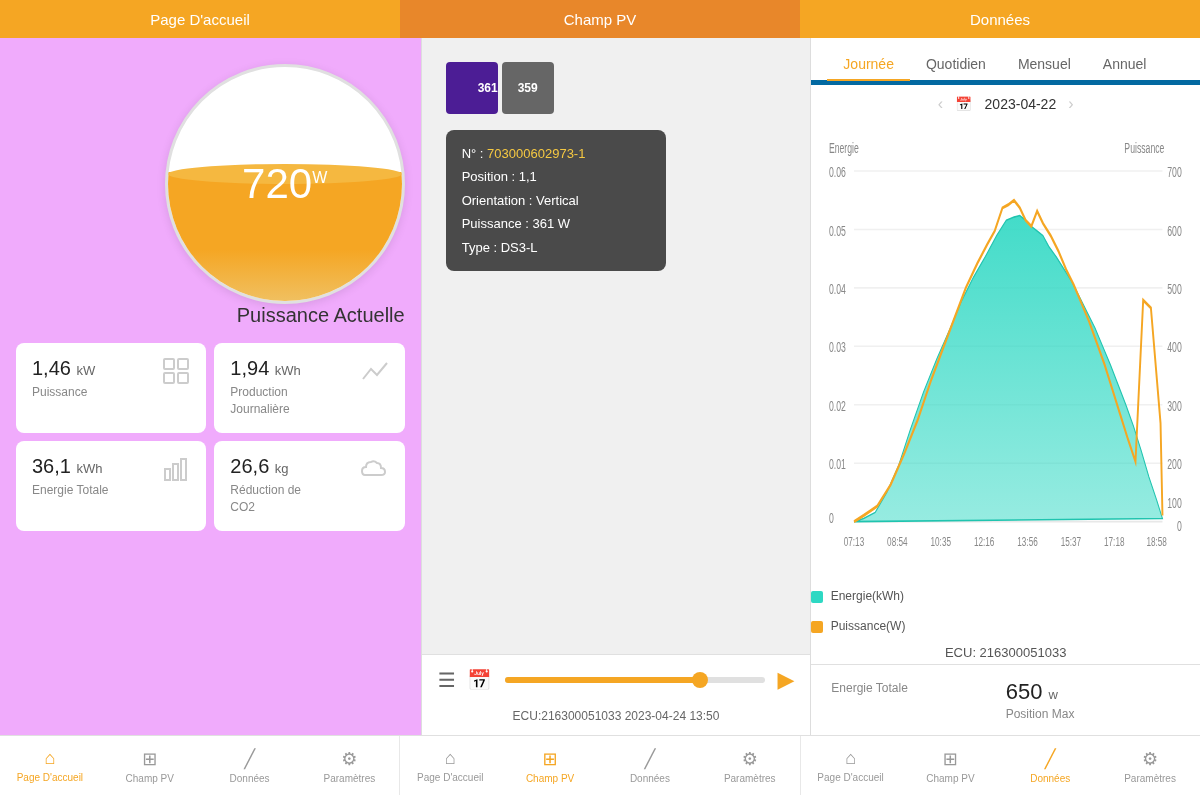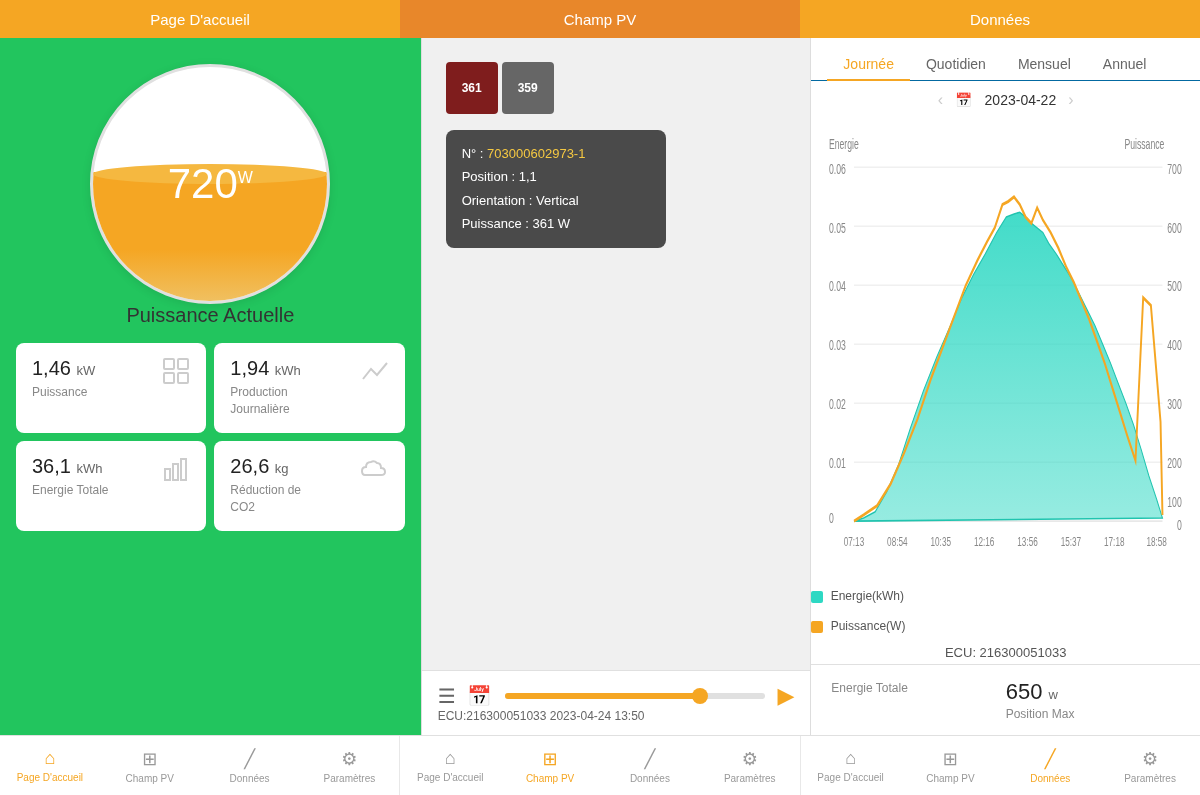--- a/index.html
+++ b/index.html
@@ -45,25 +45,25 @@
       background: #f5f5f5;
       display: flex;
       flex-direction: column;
       border-right: 1px solid #ddd;
       overflow: hidden;
     }
     .panel:last-child { border-right: none; }
 
     
     .left-panel {
-      background: #22c55e;
+      background: #f0abfc;
       padding: 16px;
       display: flex;
       flex-direction: column;
-      align-items: center;
+      align-items: flex-end;
     }
 
     .gauge-container {
       width: 240px;
       height: 240px;
       border-radius: 50%;
       background: white;
       border: 3px solid #e0e0e0;
       display: flex;
       align-items: center;
@@ -179,21 +179,21 @@
       border-radius: 4px;
       display: flex;
       align-items: center;
       justify-content: center;
       color: white;
       font-size: 12px;
       font-weight: 600;
       position: relative;
       cursor: pointer;
     }
-    .solar-panel-card.active { background: #7f1d1d; }
+    .solar-panel-card.active { background: #4c1d95; justify-content: flex-end; }
 
     .tooltip-box {
       position: absolute;
       top: 68px;
       left: 0;
       background: rgba(60,60,60,0.92);
       color: white;
       border-radius: 8px;
       padding: 12px 16px;
       font-size: 13px;
@@ -246,36 +246,36 @@
       background: #f5a623;
     }
     .play-btn {
       color: #f5a623;
       font-size: 22px;
       cursor: pointer;
     }
     .ecu-label {
       font-size: 12px;
       color: #666;
-      margin-top: 0;
-      text-align: left;
+      margin-top: 16px;
+      text-align: center;
     }
 
     
     .right-panel {
       background: white;
       display: flex;
       flex-direction: column;
     }
 
     .data-tabs {
       display: flex;
       padding: 10px 16px 0;
       gap: 0;
-      border-bottom: 1px solid #0369a1;
+      border-bottom: 5px solid #0369a1;
     }
     .data-tab {
       padding: 8px 16px;
       font-size: 14px;
       color: #666;
       cursor: pointer;
       position: relative;
     }
     .data-tab.active {
       color: #f5a623;
@@ -466,20 +466,21 @@
       <div class="panel-cards-row">
         <div style="position:relative;">
           <div class="solar-panel-card active">
             <span>361</span>
           </div>
           <div class="tooltip-box">
             <div>N° : <span class="highlight">703000602973-1</span></div>
             <div>Position : <span>1,1</span></div>
             <div>Orientation : <span>Vertical</span></div>
             <div>Puissance : <span>361 W</span></div>
+            <div>Type : <span>DS3-L</span></div>
           </div>
         </div>
         <div class="solar-panel-card">
           <span>359</span>
         </div>
       </div>
     </div>
 
     <div class="mid-bottom">
       <div class="playback-row">

